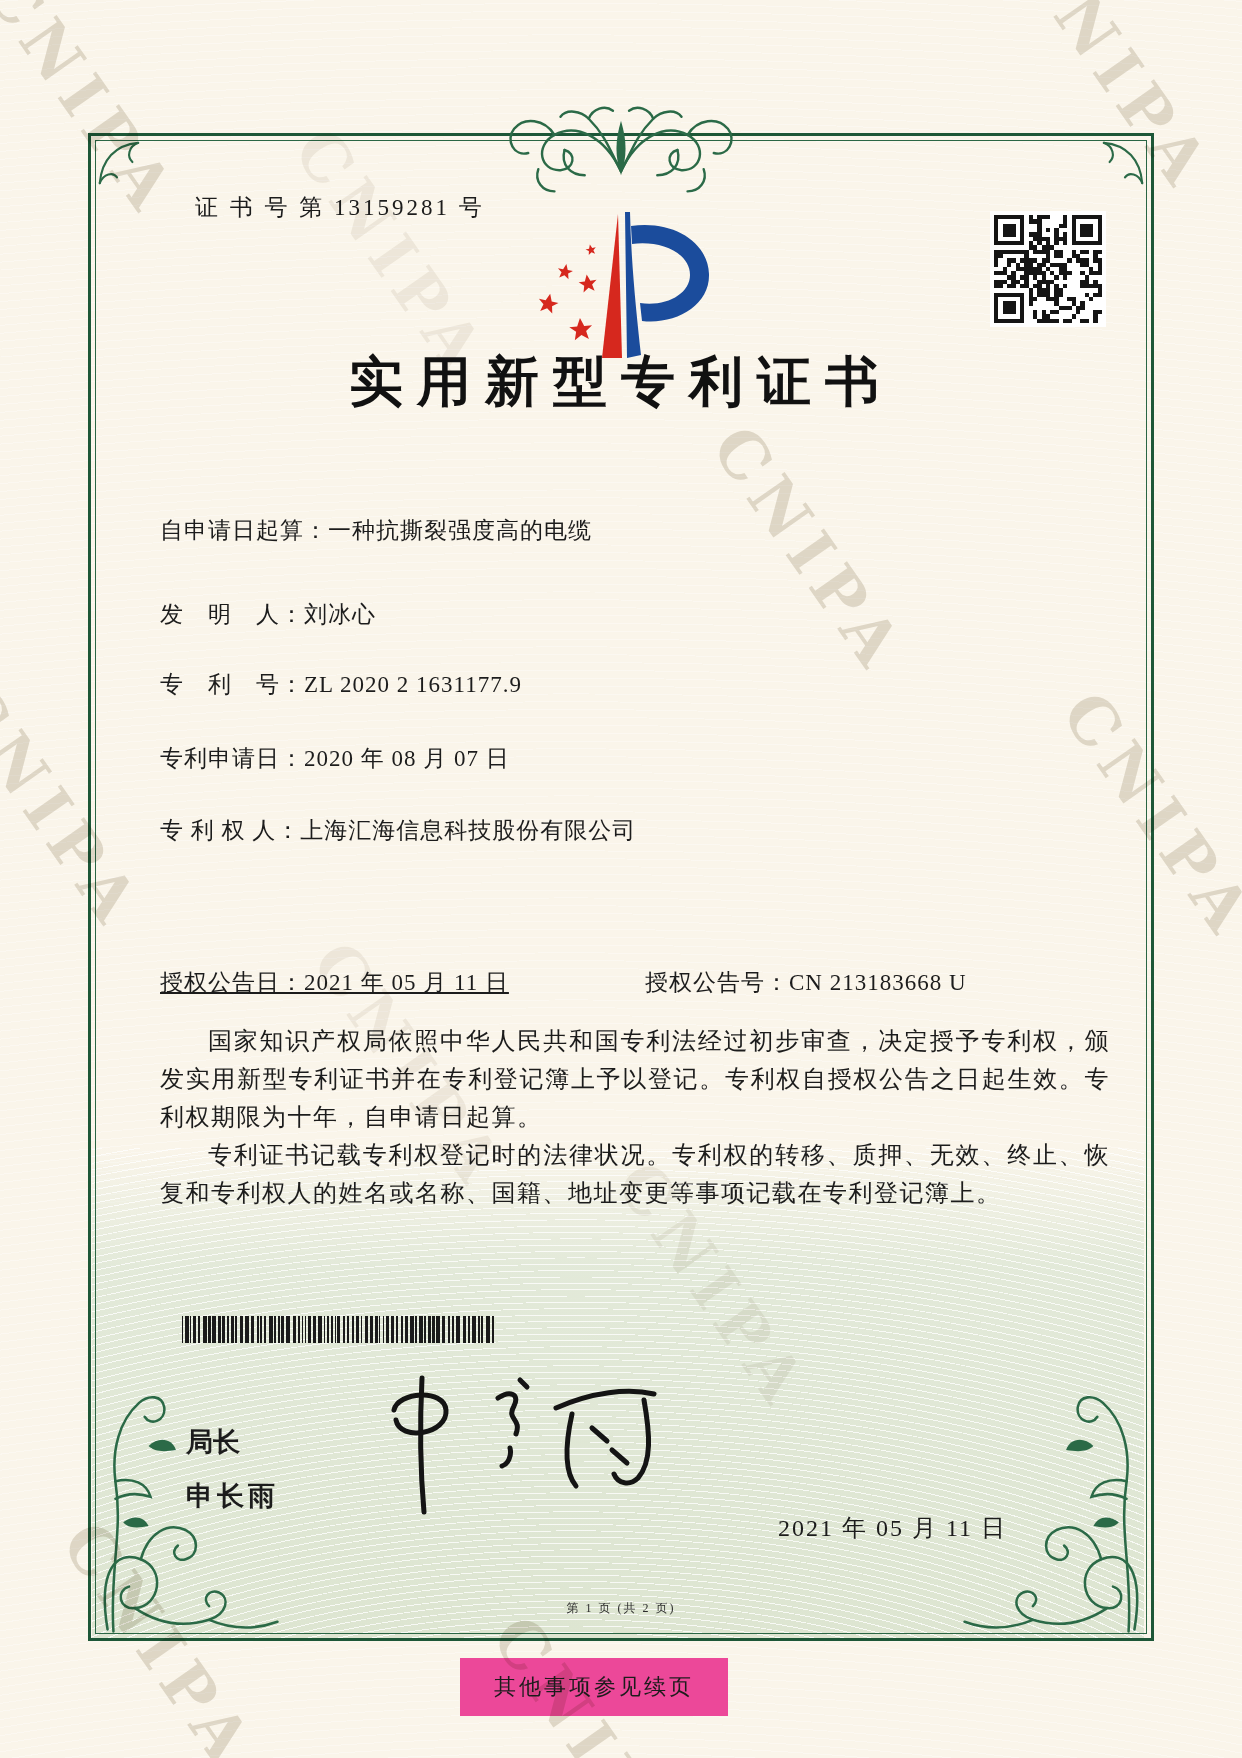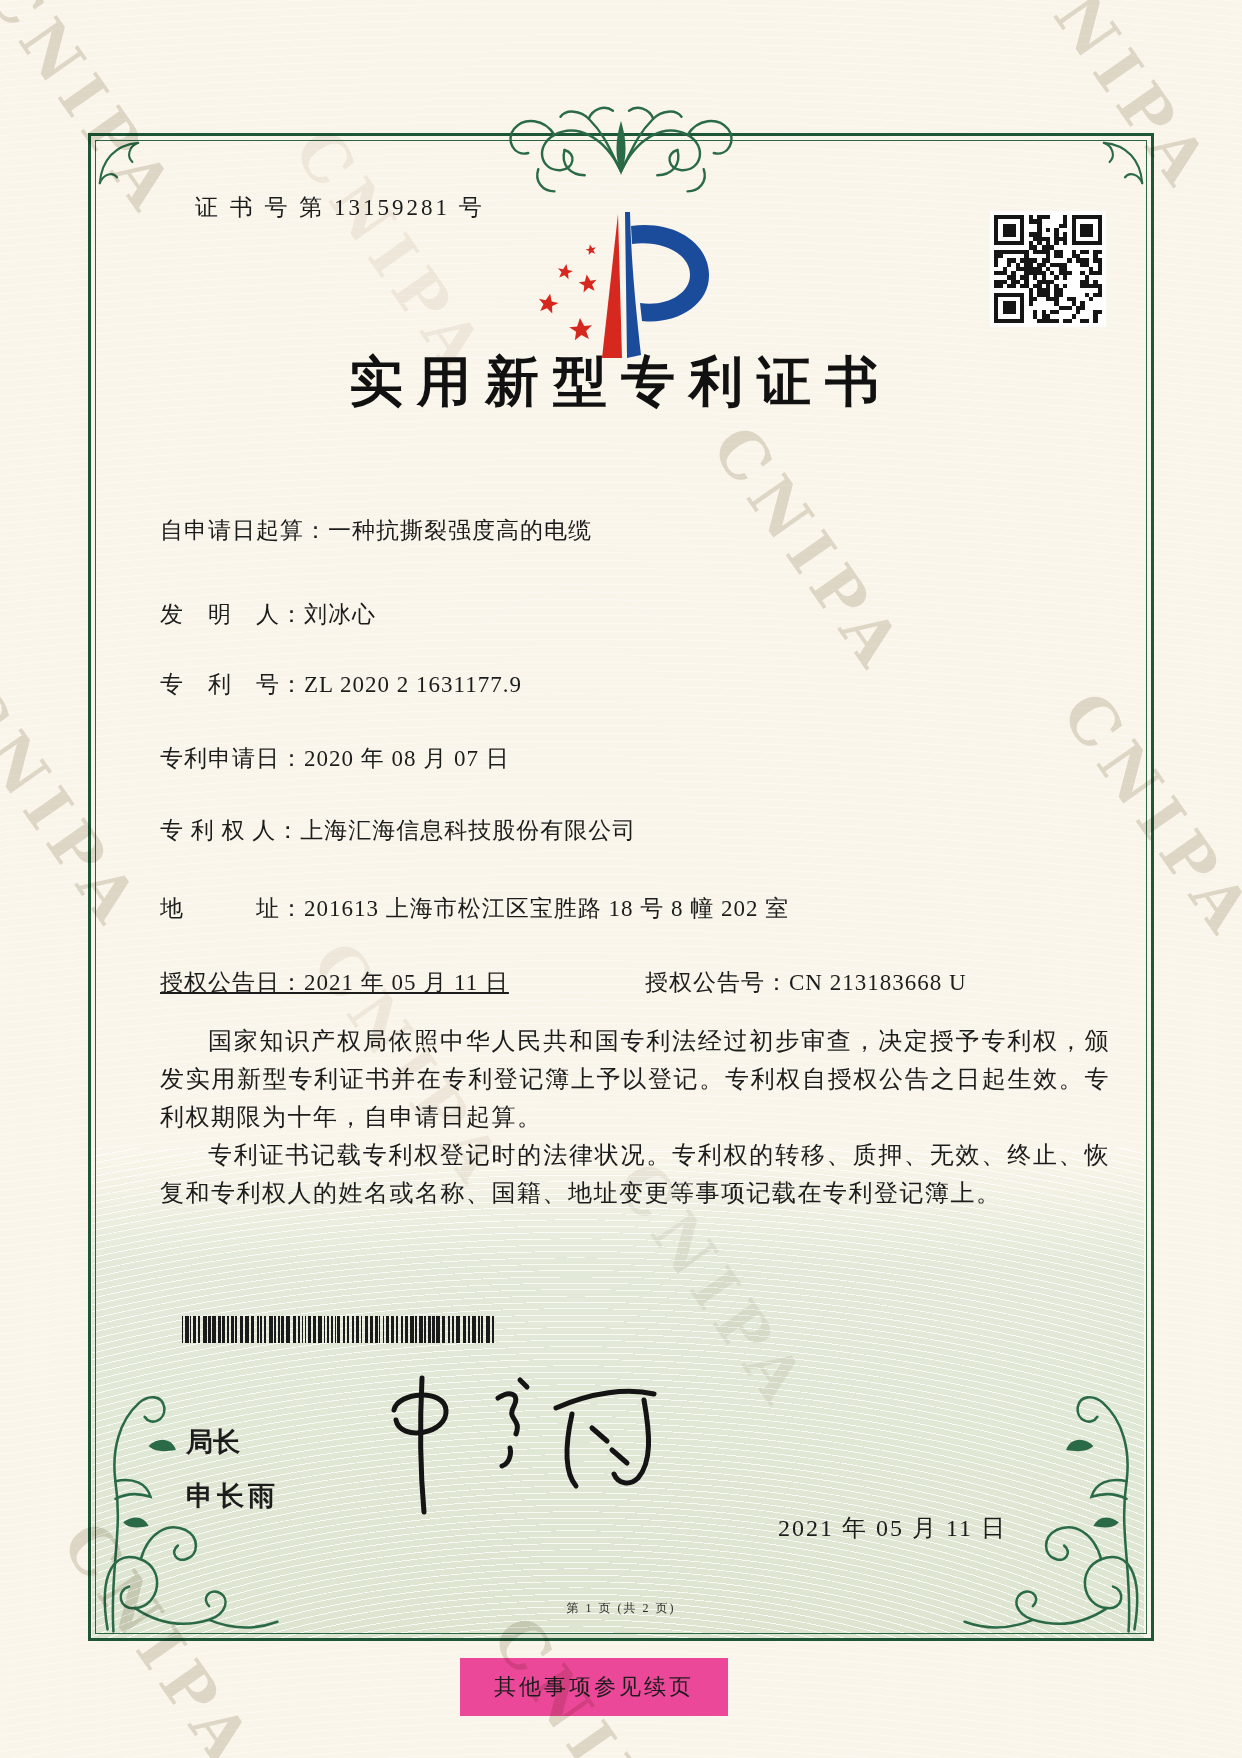--- a/index.html
+++ b/index.html
@@ -485,21 +485,20 @@
       </svg>
     </div>
 
   <div class="doc-title">实用新型专利证书</div>
 
   <div class="field-row fr0"><span>自申请日起算：</span><span>一种抗撕裂强度高的电缆</span></div>
   <div class="field-row fr1"><span>发　明　人：</span><span>刘冰心</span></div>
   <div class="field-row fr2"><span>专　利　号：</span><span>ZL 2020 2 1631177.9</span></div>
   <div class="field-row fr3"><span>专利申请日：</span><span>2020 年 08 月 07 日</span></div>
   <div class="field-row fr4"><span>专 利 权 人：</span><span>上海汇海信息科技股份有限公司</span></div>
-  <div class="field-row fr5"><span>地　　　址：</span><span>201613 上海市松江区宝胜路 18 号 8 幢 202 室</span></div>
   <div class="field-row fr6">
     <span>授权公告日：</span><span>2021 年 05 月 11 日</span>
     <span class="col2"><span>授权公告号：</span><span>CN 213183668 U</span></span>
   </div>
 
   <div class="body-text">
     <p>国家知识产权局依照中华人民共和国专利法经过初步审查，决定授予专利权，颁发实用新型专利证书并在专利登记簿上予以登记。专利权自授权公告之日起生效。专利权期限为十年，自申请日起算。</p>
     <p>专利证书记载专利权登记时的法律状况。专利权的转移、质押、无效、终止、恢复和专利权人的姓名或名称、国籍、地址变更等事项记载在专利登记簿上。</p>
   </div>
 

